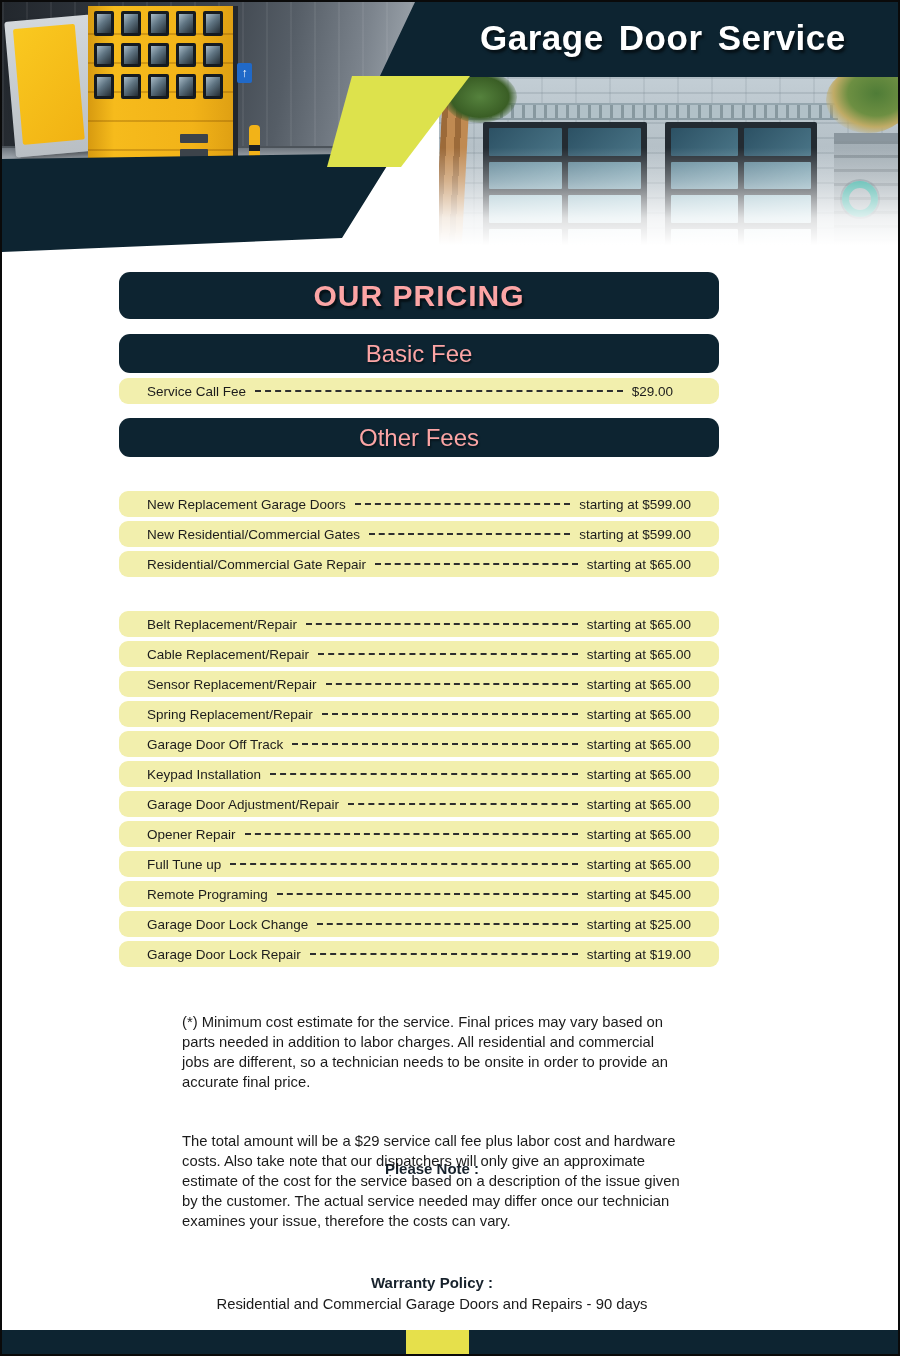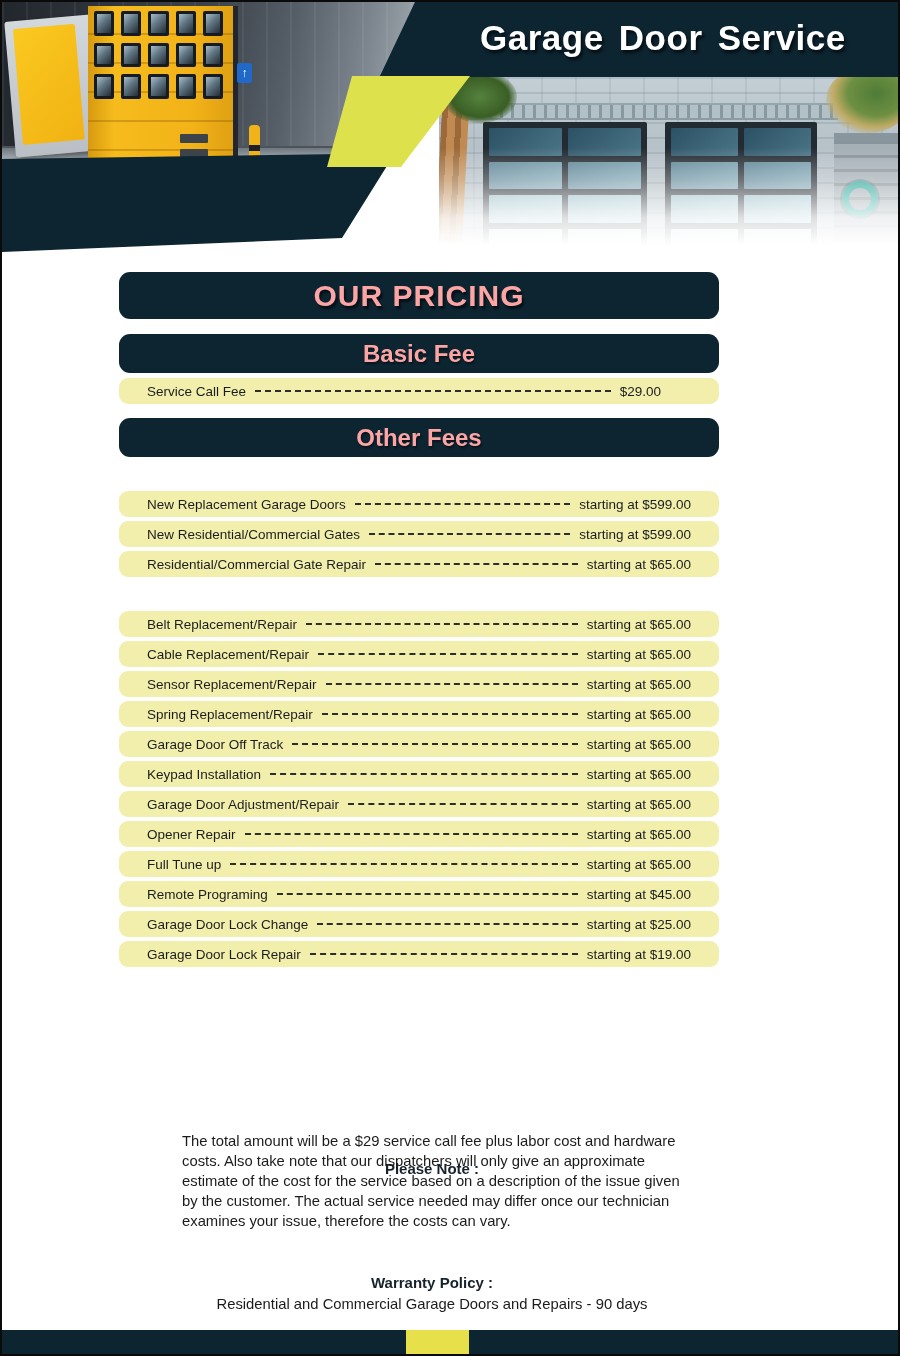--- a/index.html
+++ b/index.html
@@ -87,31 +87,31 @@
 
   .brand-title { position:absolute; z-index:5; left:478px; top:16px; width:405px;
     color:#fff; font-size:35px; font-weight:800; letter-spacing:.5px; word-spacing:5px;
     text-shadow:2px 3px 3px rgba(0,0,0,.6); white-space:nowrap; }
 
   
   .banner { position:absolute; left:117px; width:600px; background:var(--navy,#0d2431);
     color:#fca5a5; text-align:center; }
   .banner-main { top:270px; height:47px; border-radius:11px; font-size:30px; font-weight:bold;
     letter-spacing:1px; line-height:47px; text-shadow:2px 3px 2px rgba(0,0,0,.55); }
-  .banner-sub { height:39px; border-radius:11px; font-size:24px; font-weight:700; line-height:39px;
+  .banner-sub { height:39px; border-radius:11px; font-size:24px; font-weight:400; line-height:39px;
     text-shadow:1px 2px 2px rgba(0,0,0,.45); }
   .banner-basic { top:332px; } .banner-other { top:416px; }
 
   .fee-row { position:absolute; left:117px; width:600px; height:26px; border-radius:9px;
     background:var(--row_yellow,#f2efad); display:flex; align-items:center;
     padding:0 28px; font-size:13.5px; color:#1c1c1c; }
   .fee-name { white-space:nowrap; }
   .leader { flex:1; height:0; border-top:2px dashed #2e2e2e; margin:0 9px; }
   .fee-price { white-space:nowrap; }
-  .basic-row { top:376px; } .basic-row .fee-price { margin-right:30px;text-align:right; }
+  .basic-row { top:376px; } .basic-row .fee-price { margin-right:18px;text-align:right; }
   .r0{top:459px}.r1{top:489px}.r2{top:519px}.r3{top:549px}.r4{top:579px}.r5{top:609px}
   .r6{top:639px}.r7{top:669px}.r8{top:699px}.r9{top:729px}.r10{top:759px}.r11{top:789px}
   .r12{top:819px}.r13{top:849px}.r14{top:879px}.r15{top:909px}.r16{top:939px}
 
   
   .notes { position:absolute; left:180px; width:500px; color:#1b1b1b; font-size:14.8px; line-height:1.36; }
   .disclaimer { top:1010px; }
   .note-heading { position:absolute; width:500px; left:180px; text-align:center; font-weight:bold;
     color:#17222c; font-size:15px; }
   .please-note-h { top:1110px;margin-top:48px; }
@@ -280,20 +280,21 @@
       <span class="fee-name">Garage Door Lock Change</span>
       <span class="leader"></span>
       <span class="fee-price">starting at $25.00</span>
     </div>
   <div class="fee-row r16">
       <span class="fee-name">Garage Door Lock Repair</span>
       <span class="leader"></span>
       <span class="fee-price">starting at $19.00</span>
     </div>
 
+  <div class="notes disclaimer" style="position:absolute;">(*) Minimum cost estimate for the service. Final prices may vary based on parts needed in addition to labor charges. All residential and commercial jobs are different, so a technician needs to be onsite in order to provide an accurate final price.</div>
   <div class="note-heading please-note-h">Please Note :</div>
   <div class="notes please-note-b" style="position:absolute;">The total amount will be a $29 service call fee plus labor cost and hardware costs. Also take note that our dispatchers will only give an approximate estimate of the cost for the service based on a description of the issue given by the customer. The actual service needed may differ once our technician examines your issue, therefore the costs can vary.</div>
   <div class="note-heading warranty-h">Warranty Policy :</div>
   <div class="notes warranty-b" style="position:absolute;">Residential and Commercial Garage Doors and Repairs - 90 days</div>
 
   <div class="footer-bar">
     <div class="footer-accent"></div>
   </div>
 
 </div>

